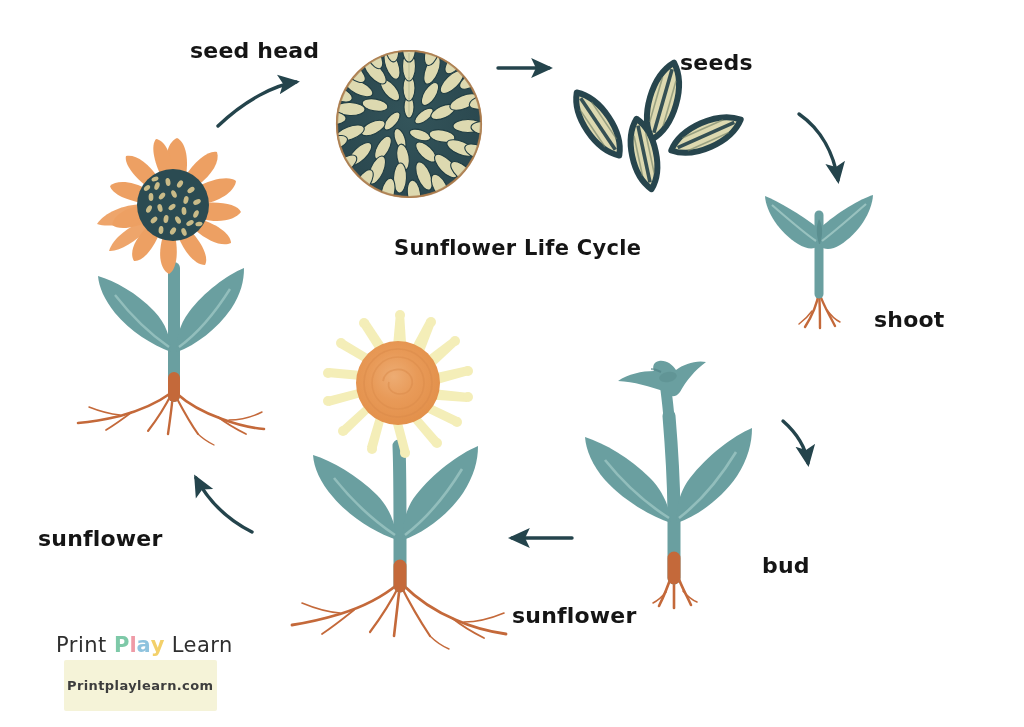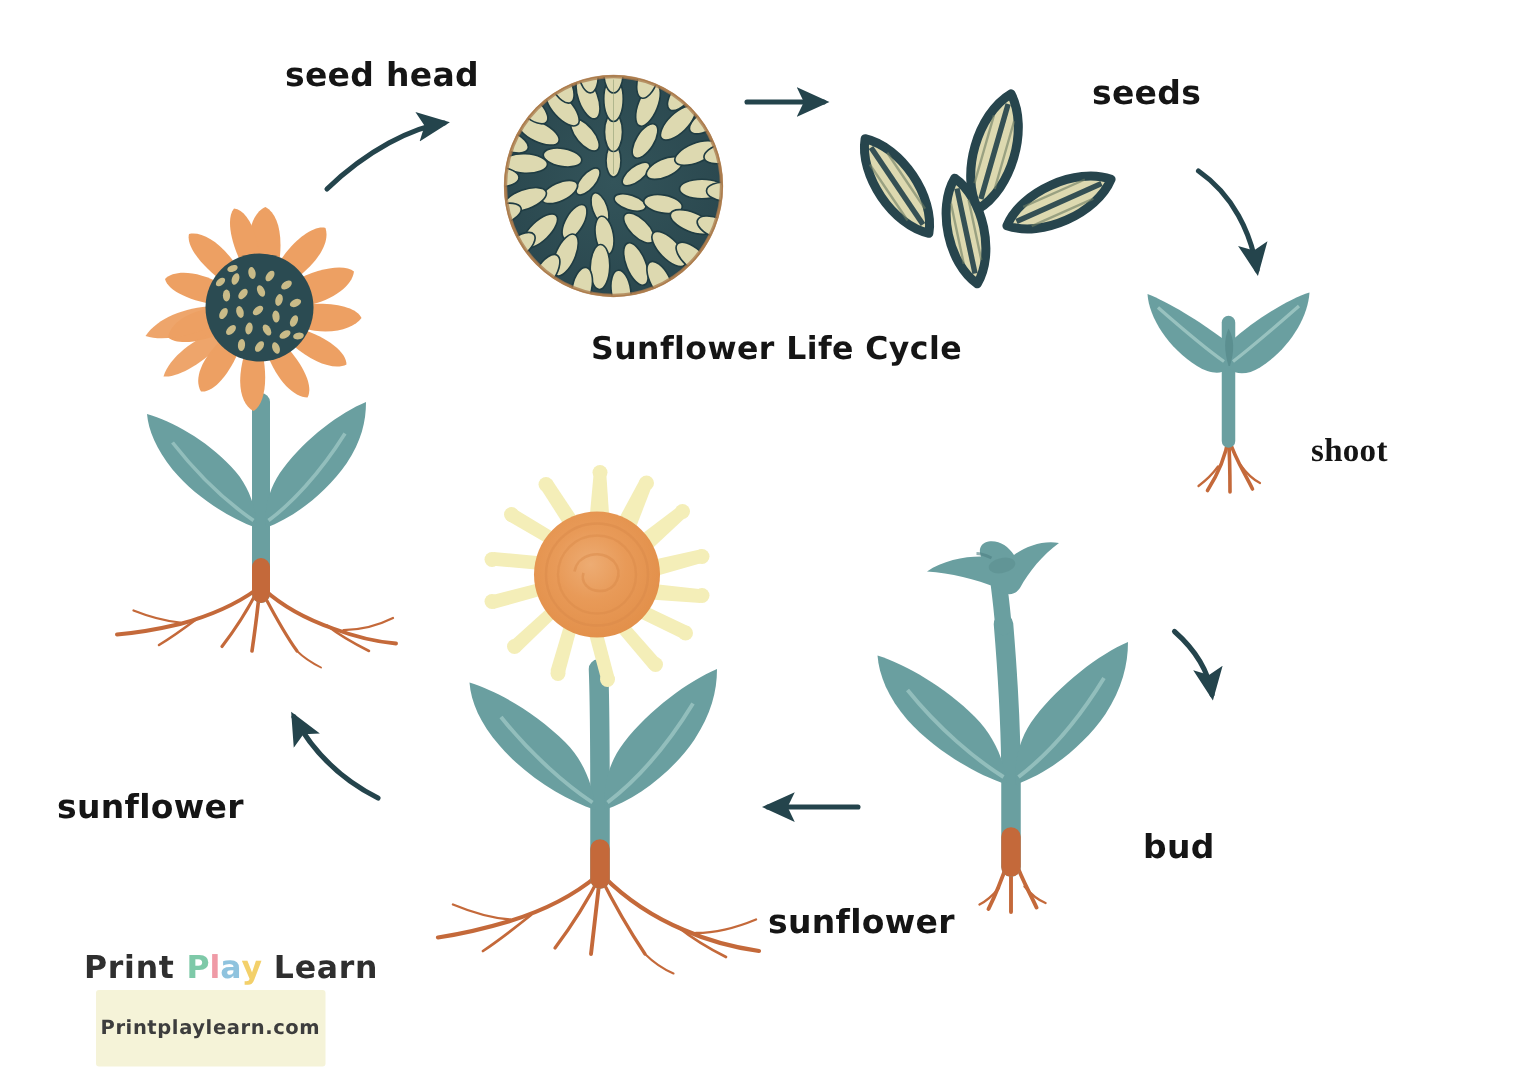--- a/index.html
+++ b/index.html
@@ -32,36 +32,36 @@
     font-size: 22px;
     letter-spacing: 0.2px;
     white-space: pre;
     line-height: 1.22;
   }
   .label.title {
     font-size: 21px;
     letter-spacing: 0.3px;
   }
   #lbl-seed-head { left: 190px; top: 38px; }
-  #lbl-seeds     { left: 728px; top: 50px; }
-  #lbl-shoot     { left: 874px; top: 287px; font-family: Liberation Serif, serif; }
+  #lbl-seeds     { left: 680px; top: 50px; }
+  #lbl-shoot     { left: 874px; top: 307px; }
   #lbl-bud       { left: 762px; top: 553px; }
   #lbl-sunflower { left: 512px; top: 603px; }
   #lbl-wilts     { left: 38px;  top: 472px; text-align: center; }
-  #lbl-title     { left: 394px; top: 220px; }
+  #lbl-title     { left: 394px; top: 236px; }
 
   
   #logo {
     position: absolute;
     left: 56px;
     top: 633px;
   }
   .logo-word {
     font-family: "DejaVu Sans", sans-serif;
-    font-weight: bold;
+    font-weight: normal;
     font-size: 21px;
     letter-spacing: 0.5px;
     color: #2f2f2f;
     display: inline-block;
   }
   .logo-line1 { white-space: pre; }
   .logo-play-letter {
     font-family: "DejaVu Sans", sans-serif;
     font-weight: bold;
     font-size: 21px;

